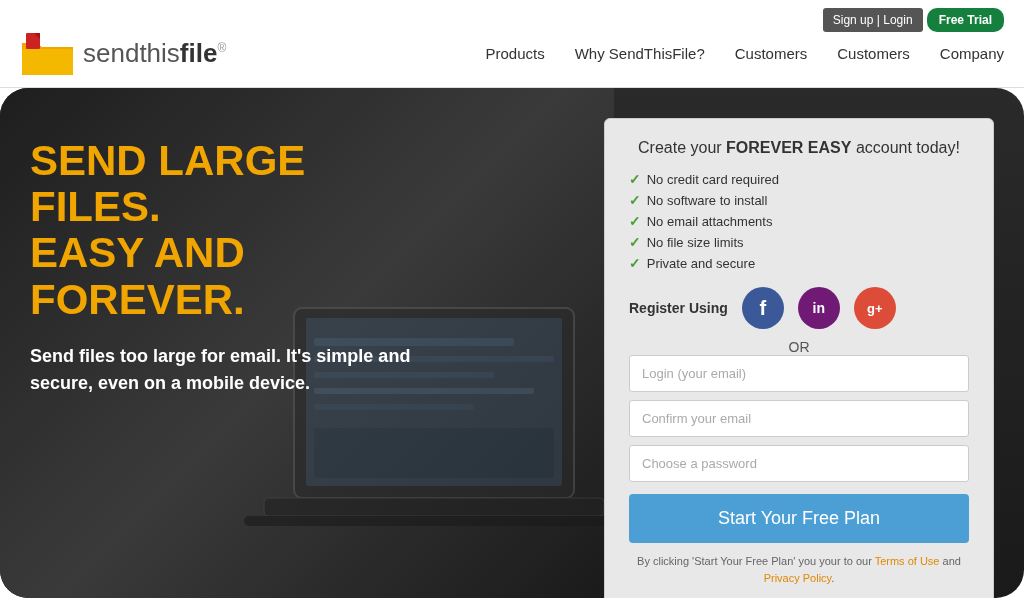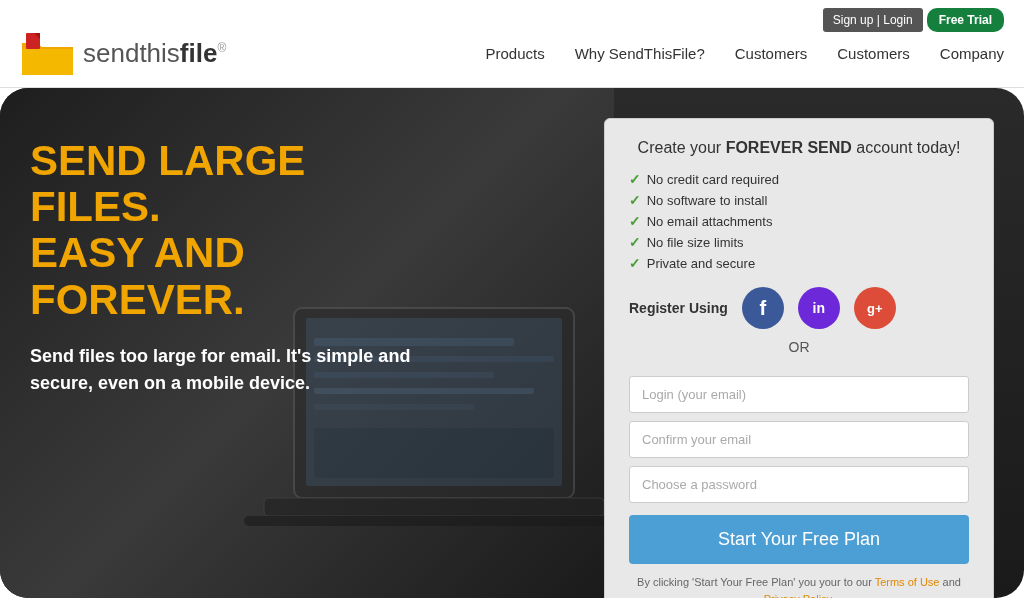--- a/index.html
+++ b/index.html
@@ -171,27 +171,27 @@
       border: none;
       cursor: pointer;
       display: flex;
       align-items: center;
       justify-content: center;
       font-size: 20px;
       font-weight: bold;
       color: #fff;
     }
     .fb-btn { background: #3b5998; }
-    .li-btn { background: #6d28d9; }
+    .li-btn { background: #701a75; }
     .gp-btn { background: #dd4b39; }
     #or-divider {
       text-align: center;
       font-size: 14px;
       color: #555;
-      margin-bottom: 21px;
+      margin-bottom: 0;
     }
     #reg-form input {
       width: 100%;
       padding: 10px 12px;
       margin-bottom: 8px;
       border: 1px solid #ccc;
       border-radius: 3px;
       font-size: 13px;
       color: #888;
       background: #fff;
@@ -270,21 +270,21 @@
   <div id="hero-text">
     <div id="hero-headline">
       <div>SEND LARGE FILES.</div>
       <div>EASY AND FOREVER.</div>
     </div>
     <p id="hero-subtext">Send files too large for email. It's simple and secure, even on a mobile device.</p>
   </div>
 
   <div id="reg-card">
     <p id="reg-title">
-      <span>Create your </span><strong>FOREVER SEND</strong><span> account today!</span>
+      <span>Create your </span><strong>FOREVER EASY</strong><span> account today!</span>
     </p>
     <ul id="reg-features">
       <li>
           <span class="check-icon">✓</span>
           <span>No credit card required</span>
         </li>
       <li>
           <span class="check-icon">✓</span>
           <span>No software to install</span>
         </li>

